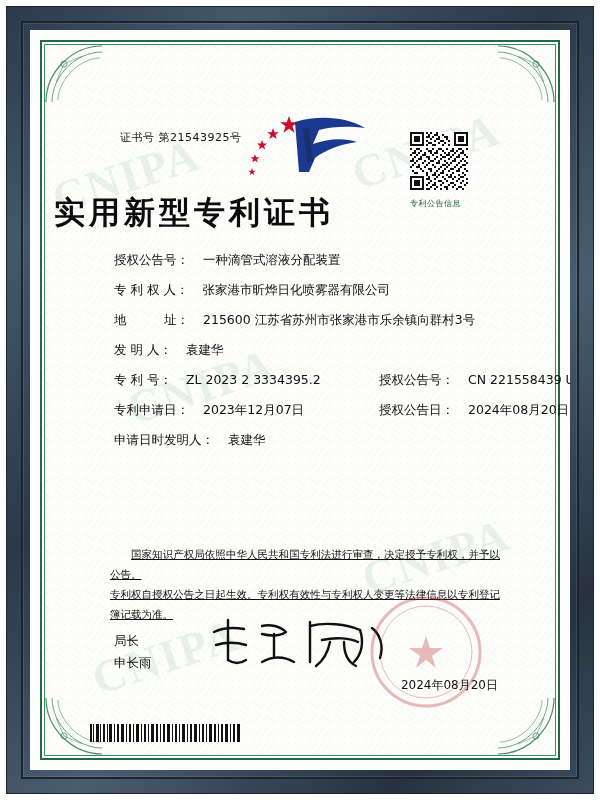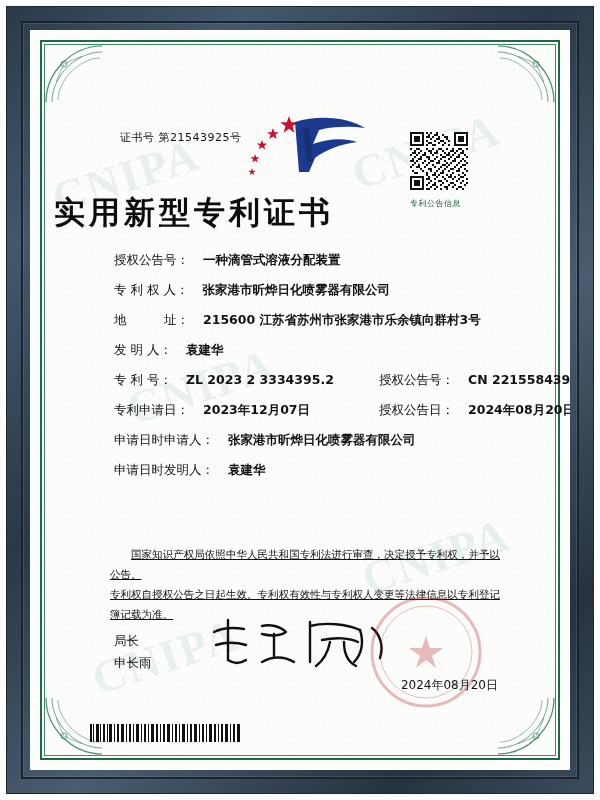--- a/index.html
+++ b/index.html
@@ -173,21 +173,20 @@
     white-space: nowrap;
   }
   .row .lbl {
     display: inline-block;
     color: #111;
   }
   .row .val {
     display: inline-block;
     margin-left: 10px;
     color: #111;
-    font-weight: bold;
   }
   .row .col2 {
     position: absolute;
     left: 265px;
     top: 0;
   }
 
   .legal {
     position: absolute;
     left: 56px;
@@ -563,24 +562,20 @@
 
         <div class="row">
           <span class="lbl">专利申请日：</span>
           <span class="val">2023年12月07日</span>
           <span class="col2">
             <span class="lbl">授权公告日：</span>
             <span class="val">2024年08月20日</span>
           </span>
         </div>
 
-        <div class="row">
-          <span class="lbl">申请日时申请人：</span>
-          <span class="val">张家港市昕烨日化喷雾器有限公司</span>
-        </div>
 
         <div class="row">
           <span class="lbl">申请日时发明人：</span>
           <span class="val">袁建华</span>
         </div>
 
       </div>
 
       <div class="legal">
         <p class="indent">国家知识产权局依照中华人民共和国专利法进行审查，决定授予专利权，并予以公告。</p>

